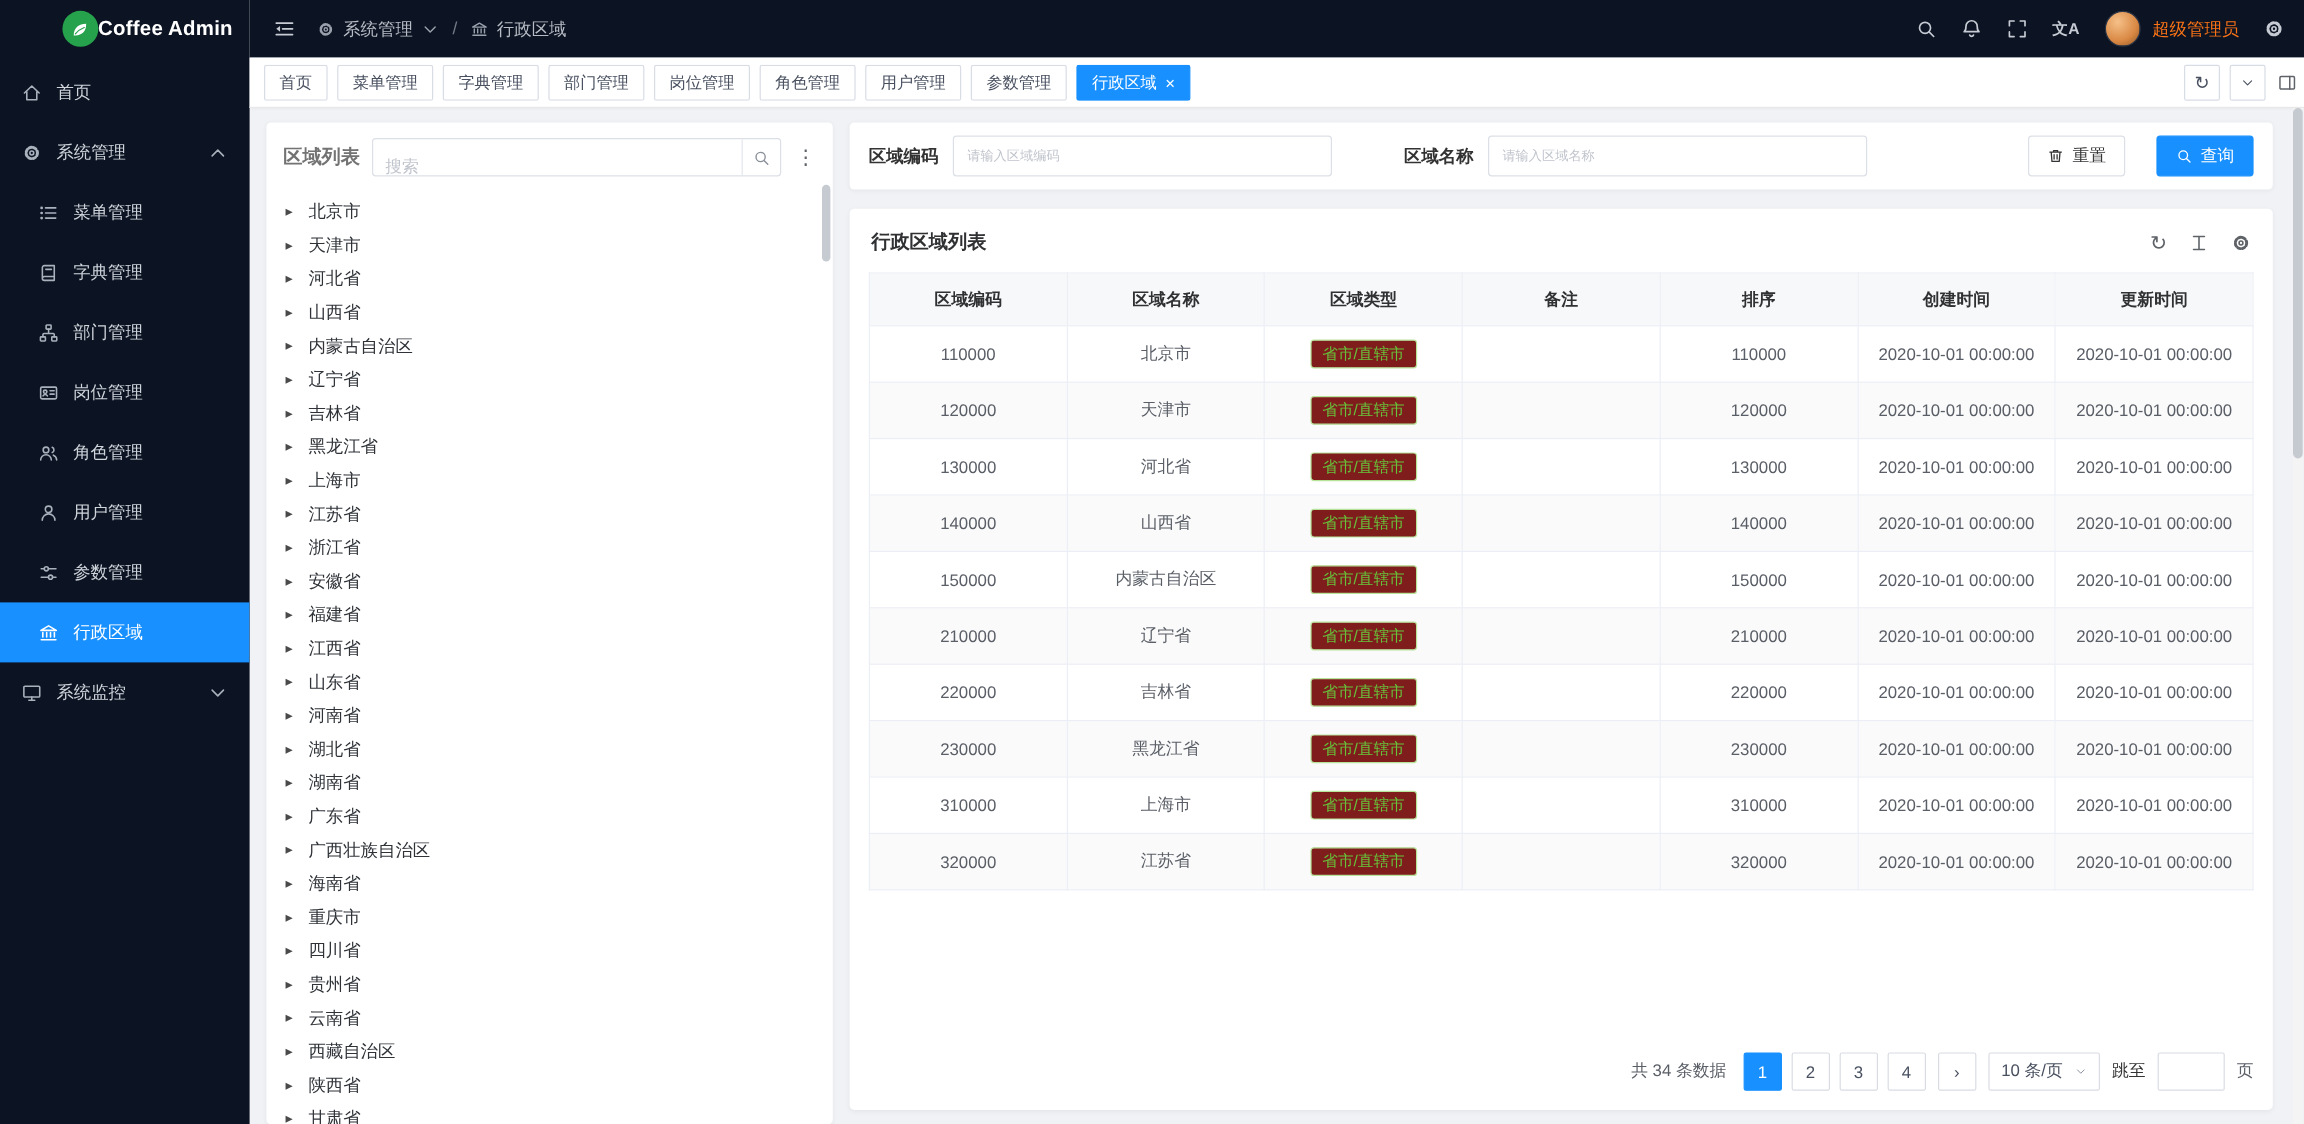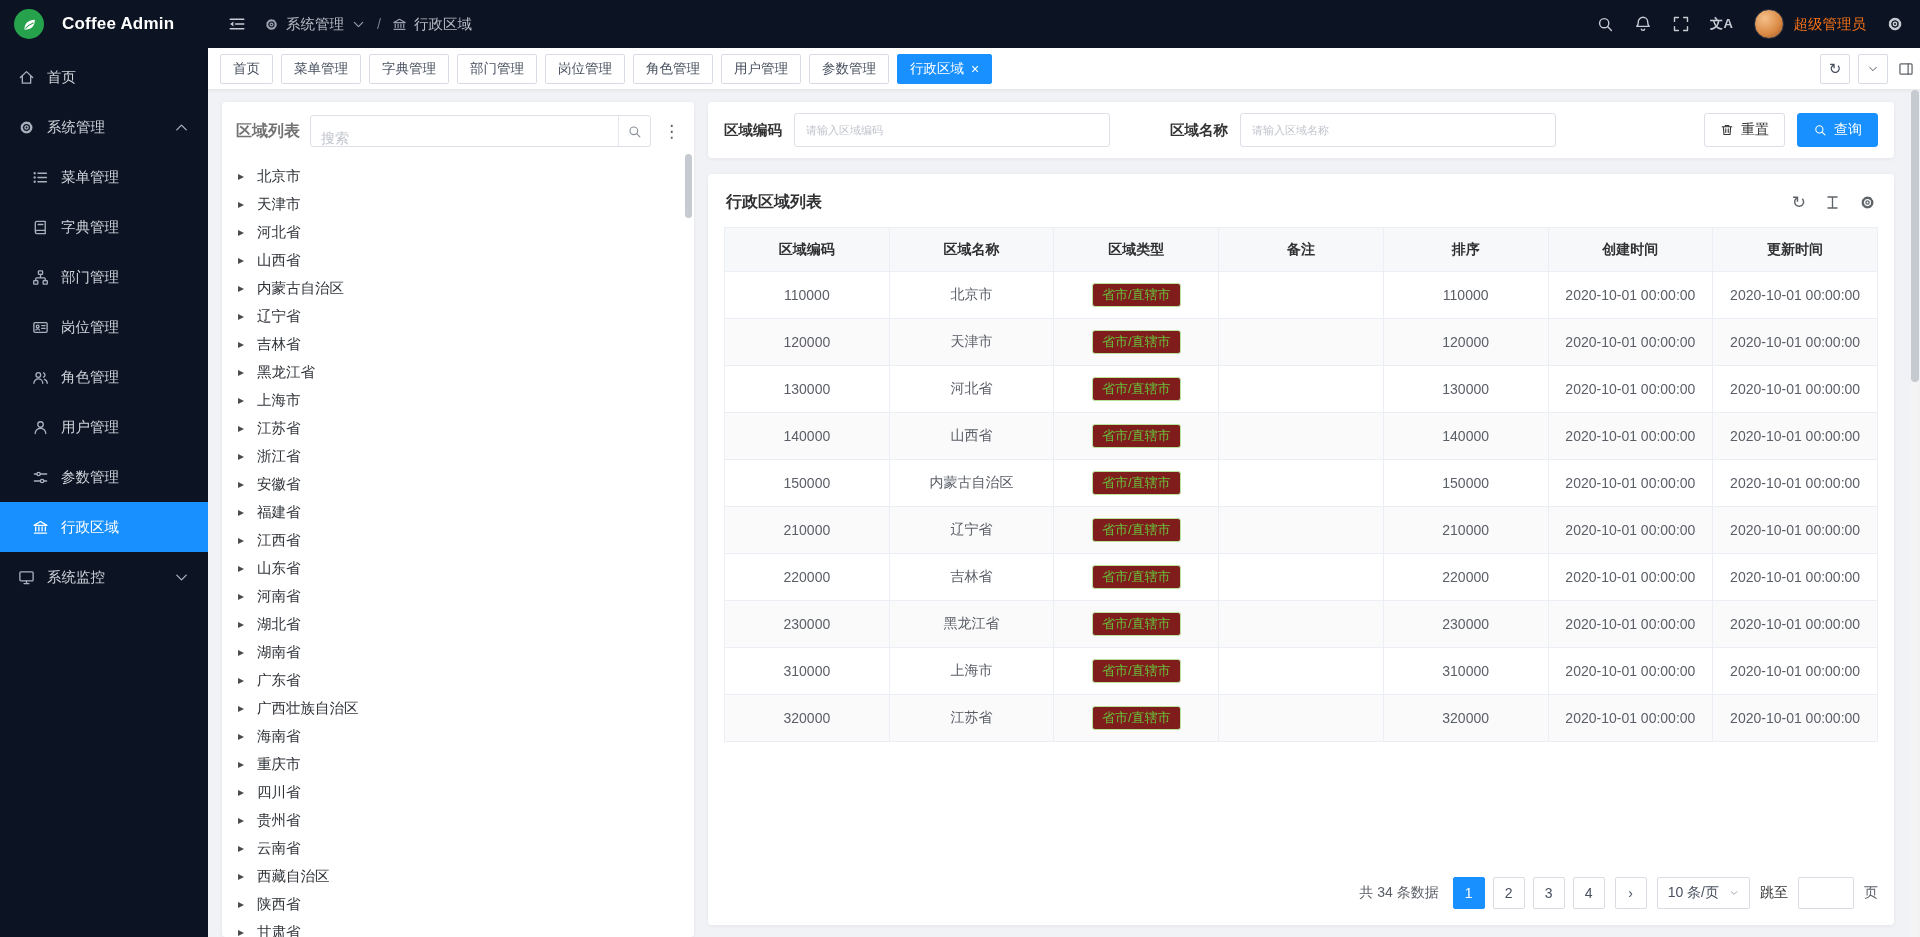--- a/index.html
+++ b/index.html
@@ -16,21 +16,21 @@
   .ic .fill { fill:currentColor; stroke:none; }
   .ic .thick { stroke-width:2.4; }
   .ic .gearring { stroke-width:2.6; }
   .tiny-chev { width:10px; height:10px; }
 
   
   .app { display:flex; width:1920px; height:937px; }
 
   
   .sidebar { width:208px; flex-shrink:0; background:#0c1322; display:flex; flex-direction:column; overflow:hidden; }
-  .logo-row { height:48px; display:flex; align-items:center; gap:18px; padding:0 14px; cursor:pointer; flex-shrink:0; }
+  .logo-row { height:48px; display:flex; align-items:center; gap:0; padding:0 14px; cursor:pointer; flex-shrink:0;justify-content:flex-end; }
   .logo-circle { width:30px; height:30px; border-radius:50%; background:#26a24c; display:flex; align-items:center; justify-content:center; }
   .logo-circle svg { width:19px; height:19px; }
   .logo-text { color:#fff; font-size:17px; font-weight:bold; letter-spacing:.2px; white-space:nowrap; }
   .menu { flex:1; padding-top:4px; }
   .menu-item { height:50px; display:flex; align-items:center; gap:12px; padding:0 18px; color:#cfd4db; font-size:14.5px; cursor:pointer; white-space:nowrap; }
   .menu-item .ic { width:17px; height:17px; color:#a9b1bd; }
   .menu-item.sub { padding-left:32px; }
   .menu-item.active { background:#1890ff; color:#fff; }
   .menu-item.active .ic { color:#fff; }
   .chev-right { margin-left:auto; color:#8e96a3; }
@@ -84,21 +84,21 @@
   .panel-scrollbar .thumb { width:7px; height:64px; border-radius:4px; background:#c6cad1; }
 
   
   .right-col { flex:1; min-width:0; display:flex; flex-direction:column; gap:16px; }
 
   .filter-card { background:#fff; border-radius:4px; box-shadow:0 1px 4px rgba(0,0,0,.05); padding:11px 16px; display:flex; align-items:center; flex-shrink:0; }
   .filter-group { display:flex; align-items:center; gap:12px; margin-right:60px; }
   .filter-group label { font-size:14.5px; color:#333; font-weight:600; white-space:nowrap; }
   .input { width:316px; height:34px; border:1px solid #dcdfe6; border-radius:3px; padding:0 11px; font-size:11px; color:#333; outline:none; font-family:inherit; }
   .input::placeholder { color:#c0c4cc; }
-  .filter-actions { margin-left:auto; display:flex; gap:12px; }
+  .filter-actions { margin-left:auto; display:flex; gap:26px; }
   .btn { height:34px; padding:0 15px; display:inline-flex; align-items:center; gap:7px; border:1px solid #dcdfe6; background:#fff; color:#333; border-radius:3px; font-size:14px; cursor:pointer; font-family:inherit; white-space:nowrap; }
   .btn .ic { width:14px; height:14px; }
   .btn.primary { background:#1890ff; border-color:#1890ff; color:#fff; }
 
   .table-card { flex:1; background:#fff; border-radius:4px; box-shadow:0 1px 4px rgba(0,0,0,.05); padding:16px; display:flex; flex-direction:column; min-height:0; }
   .card-header { display:flex; align-items:center; justify-content:space-between; padding:2px 2px 14px; flex-shrink:0; }
   .card-title { font-size:16px; font-weight:bold; color:#303133; }
   .card-tools { display:flex; align-items:center; gap:18px; color:#5f6368; }
   .card-tools .tool { cursor:pointer; font-size:17px; line-height:1; display:flex; align-items:center; }
   .card-tools .ic { width:17px; height:17px; }

